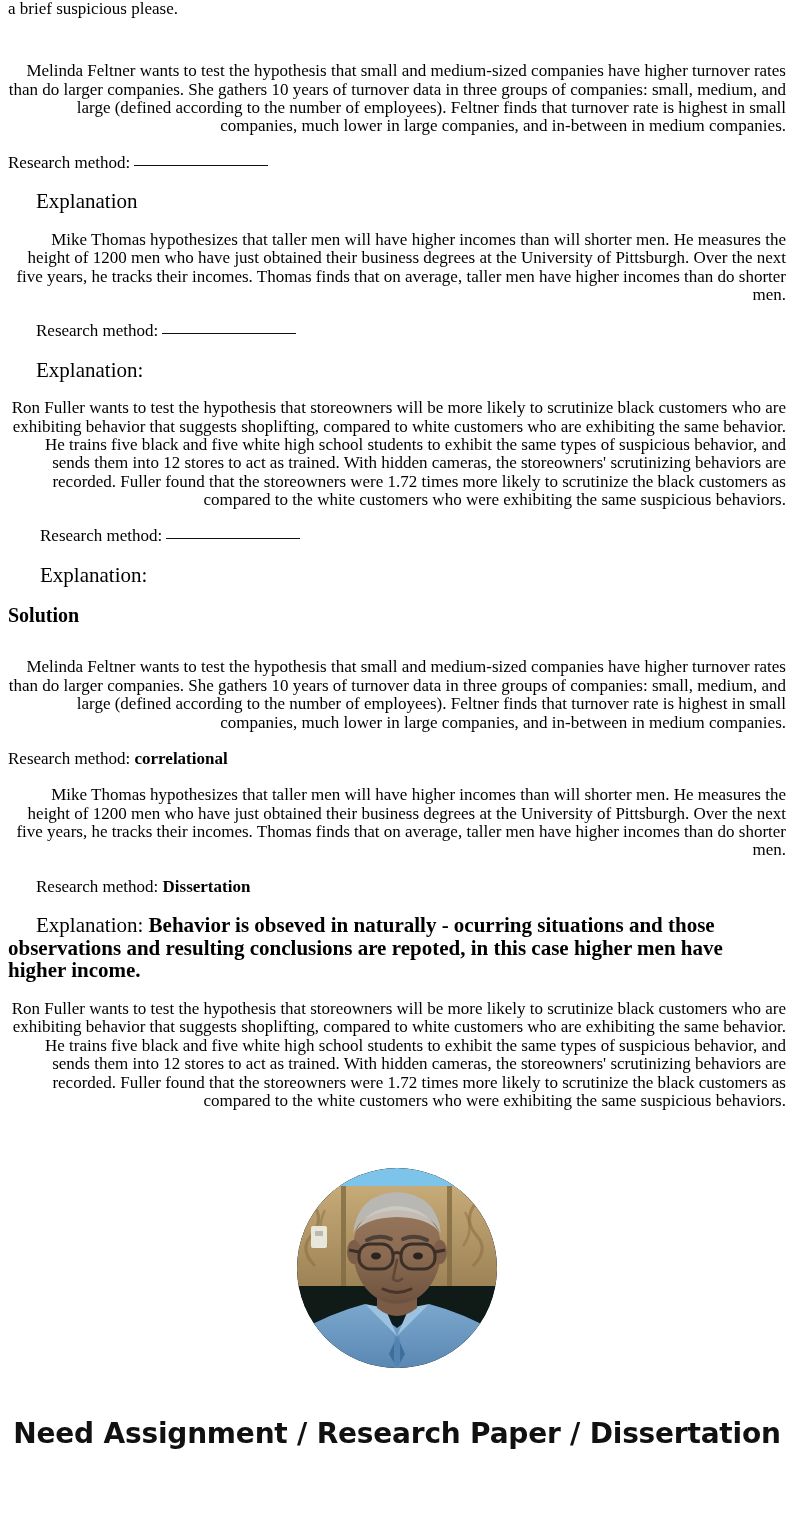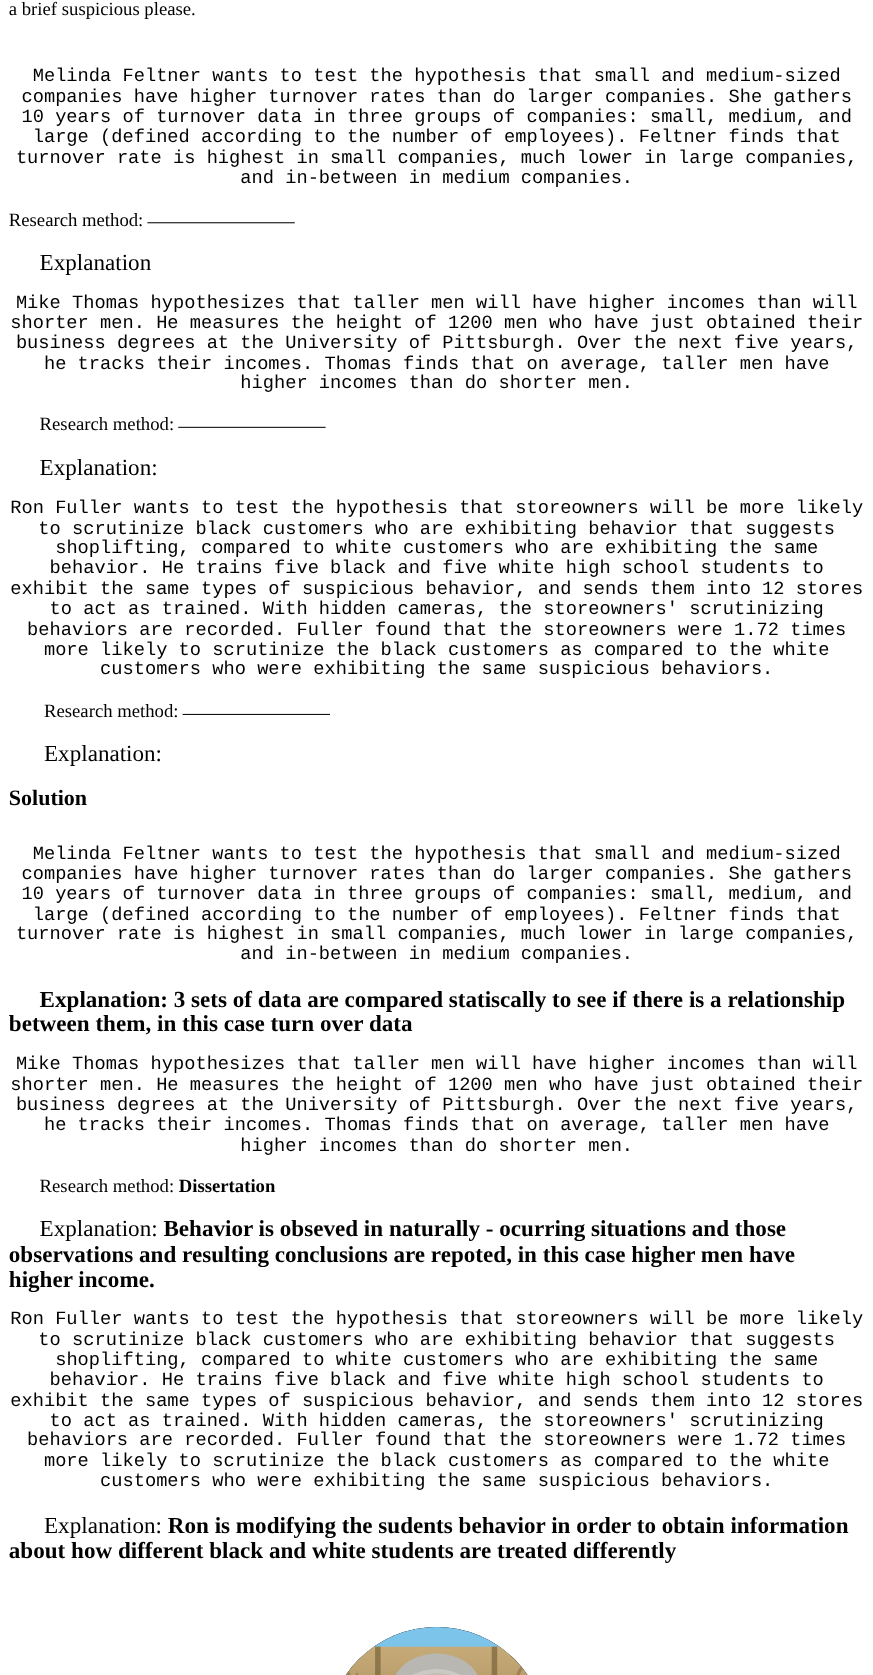--- a/index.html
+++ b/index.html
@@ -20,22 +20,21 @@
     box-sizing: border-box;
     padding: 0 8px;
     position: relative;
   }
 
   
   p.para {
     font-size: 17px;
     line-height: 1.08;
     margin: 0 0 18px 0;
-    text-align: center;
-    font-family: Liberation Mono, monospace;
+    text-align: right;
   }
   p.lead {
     font-size: 17px;
     line-height: 1.08;
     margin: 0 0 44px 0;
   }
   .rm-line {
     font-size: 17px;
     line-height: 1.08;
     margin: 0 0 18px 0;
@@ -134,45 +133,41 @@
   </div>
 
   <div class="exp-line indent-3">
     <span>Explanation:</span>
   </div>
 
   <h2 class="solution">Solution</h2>
 
   <p class="para">Melinda Feltner wants to test the hypothesis that small and medium-sized companies have higher turnover rates than do larger companies. She gathers 10 years of turnover data in three groups of companies: small, medium, and large (defined according to the number of employees). Feltner finds that turnover rate is highest in small companies, much lower in large companies, and in-between in medium companies.</p>
 
-
-  <div class="exp-line indent-2 exp-bold-all">
-    <span>Explanation:</span>
-    <span>3 sets of data are compared statiscally to see if there is a relationship between them, in this case turn over data</span>
-  </div>
+  <div class="rm-line indent-1">
+    <span>Research method:</span>
+    <span class="ans">correlational</span>
+  </div>
+
 
   <p class="para">Mike Thomas hypothesizes that taller men will have higher incomes than will shorter men. He measures the height of 1200 men who have just obtained their business degrees at the University of Pittsburgh. Over the next five years, he tracks their incomes. Thomas finds that on average, taller men have higher incomes than do shorter men.</p>
 
   <div class="rm-line indent-2">
     <span>Research method:</span>
     <span class="ans">Dissertation</span>
   </div>
 
   <div class="exp-line indent-2">
     <span>Explanation:</span>
     <span class="ans">Behavior is obseved in naturally - ocurring situations and those observations and resulting conclusions are repoted, in this case higher men have higher income.</span>
   </div>
 
   <p class="para">Ron Fuller wants to test the hypothesis that storeowners will be more likely to scrutinize black customers who are exhibiting behavior that suggests shoplifting, compared to white customers who are exhibiting the same behavior. He trains five black and five white high school students to exhibit the same types of suspicious behavior, and sends them into 12 stores to act as trained. With hidden cameras, the storeowners' scrutinizing behaviors are recorded. Fuller found that the storeowners were 1.72 times more likely to scrutinize the black customers as compared to the white customers who were exhibiting the same suspicious behaviors.</p>
 
 
-  <div class="exp-line indent-3">
-    <span>Explanation:</span>
-    <span class="ans">Ron is modifying the sudents behavior in order to obtain information about how different black and white students are treated differently</span>
-  </div>
 
   <div class="avatar-wrap">
     <div class="avatar">
       <svg width="200" height="200" viewBox="0 0 200 200">
         <defs>
           <clipPath id="circ">
               <circle cx="100" cy="100" r="100"></circle>
             </clipPath>
           <linearGradient id="wallg" x1="0" y1="0" x2="0" y2="1">
             <stop offset="0" stop-color="#c6aa77"></stop>

